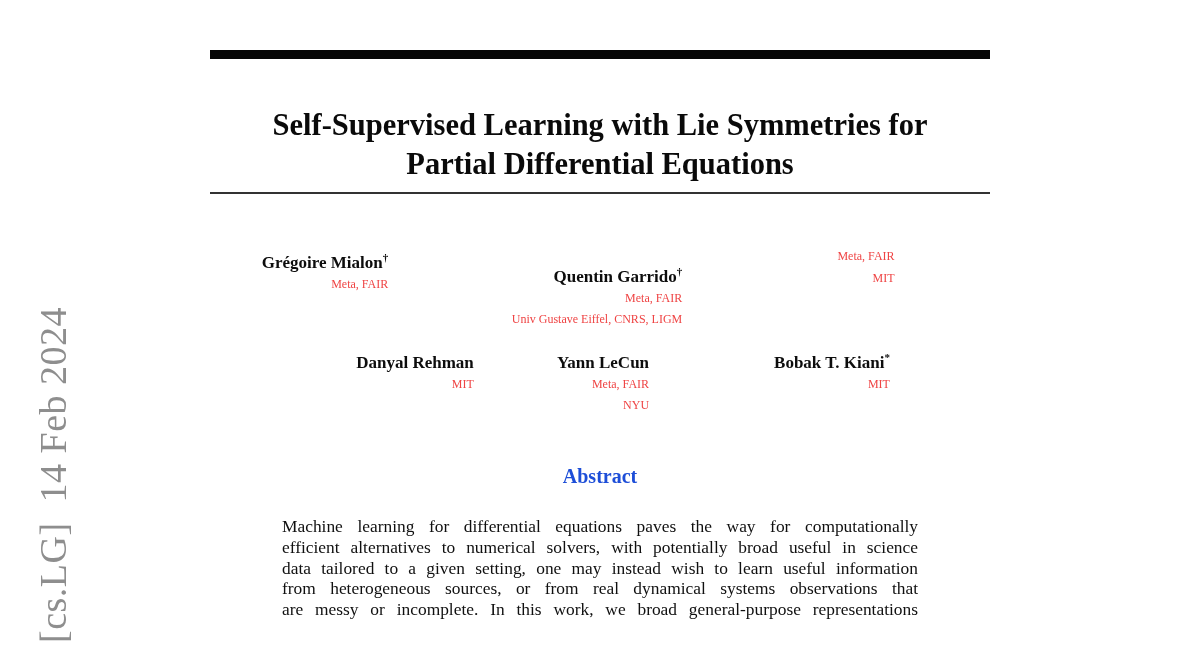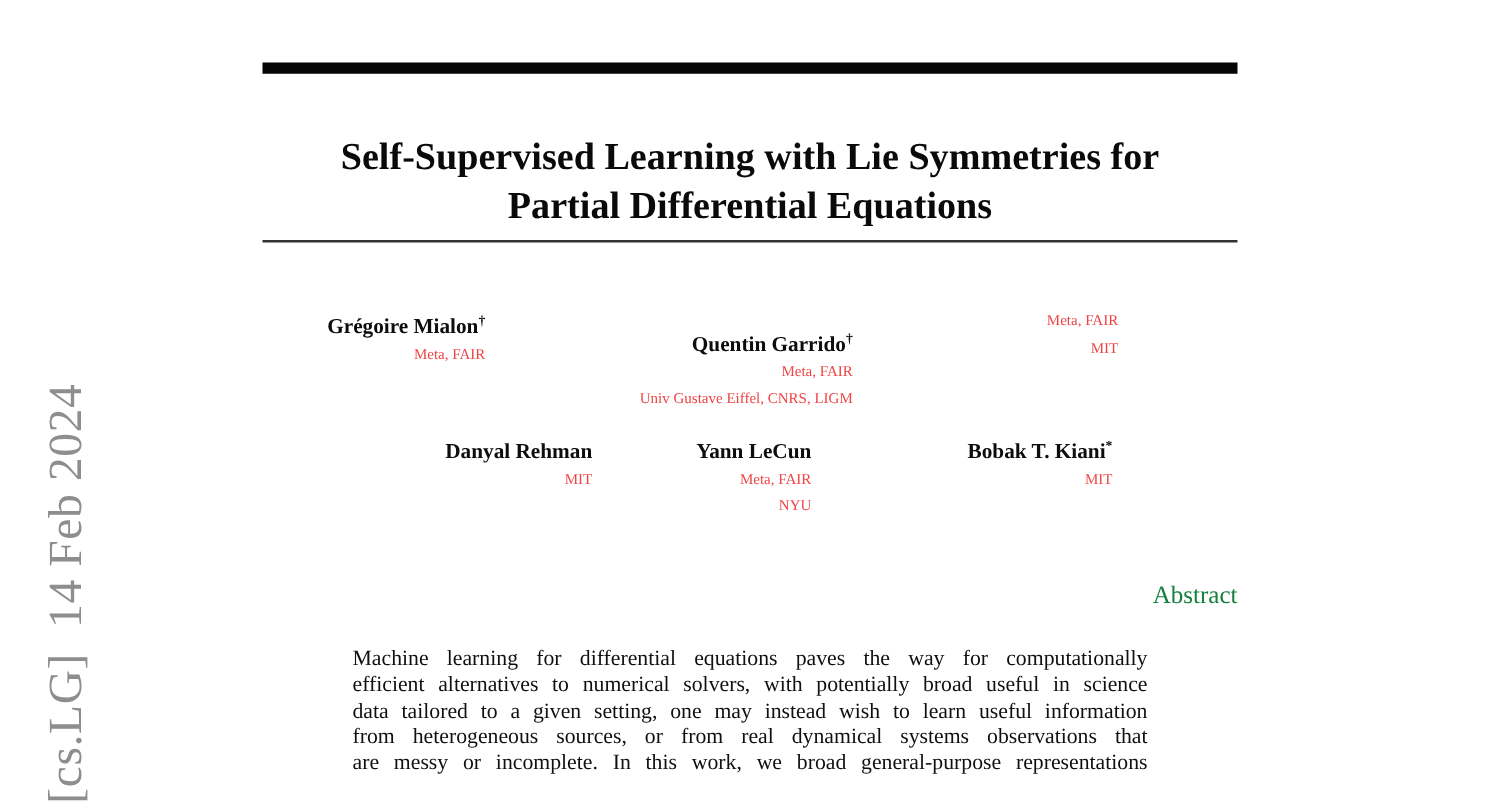--- a/index.html
+++ b/index.html
@@ -83,25 +83,25 @@
     line-height: 21.5px;
     color: #ef4444;
   }
 
   .abstract-heading {
     position: absolute;
     left: 210px;
     top: 464px;
     width: 780px;
     margin: 0;
-    text-align: right;
-    font-weight: normal;
+    text-align: center;
+    font-weight: bold;
     font-size: 20px;
     line-height: 24px;
-    color: #15803d;
+    color: #1d4ed8;
   }
 
   .abstract-body {
     position: absolute;
     left: 282px;
     top: 516px;
     width: 636px;
     font-size: 17.4px;
     line-height: 20.8px;
     color: #101010;

